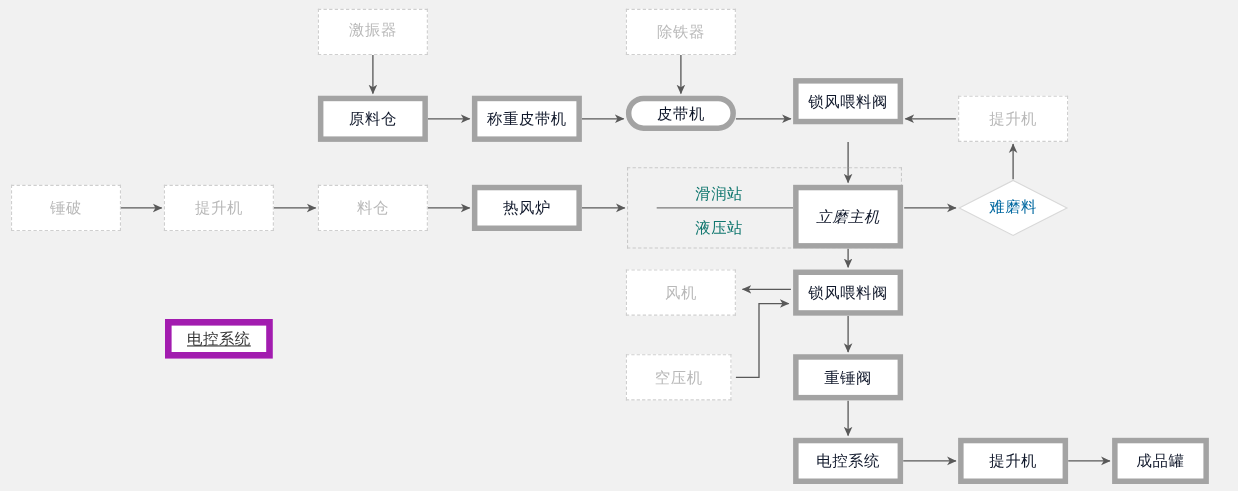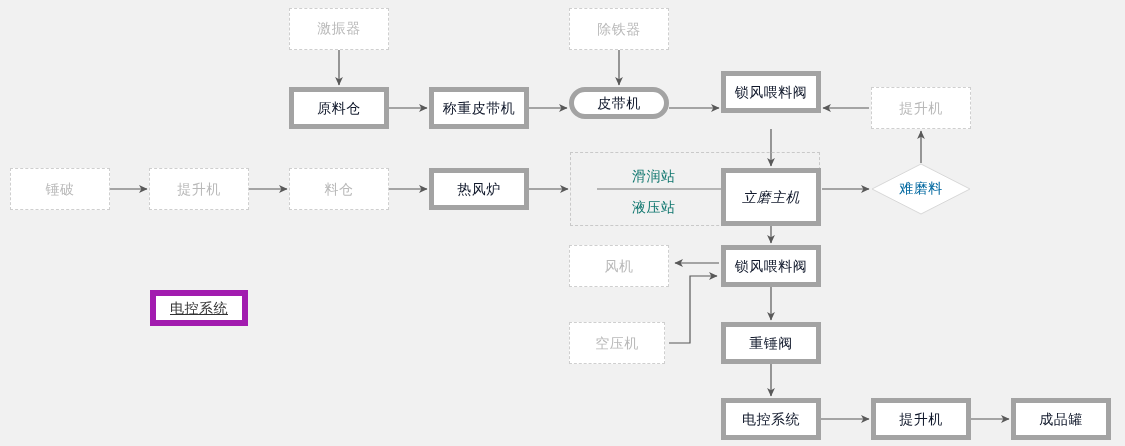--- a/index.html
+++ b/index.html
@@ -181,19 +181,19 @@
     </div>
     <div class="node solid" style="left: 721px; top: 322px; width: 100px; height: 42px;">
       <span>重锤阀</span>
     </div>
     <div class="node solid" style="left: 721px; top: 398px; width: 100px; height: 42px;">
       <span>电控系统</span>
     </div>
     <div class="node solid" style="left: 871px; top: 398px; width: 100px; height: 42px;">
       <span>提升机</span>
     </div>
-    <div class="node solid" style="left: 1011px; top: 398px; width: 100px; height: 42px;">
+    <div class="node solid" style="left: 1011px; top: 398px; width: 88px; height: 42px;">
       <span>成品罐</span>
     </div>
     <div class="node strong" style="left: 150px; top: 290px; width: 98px; height: 36px;">
       <span>电控系统</span>
     </div>
   </div>
 
 </body></html>

